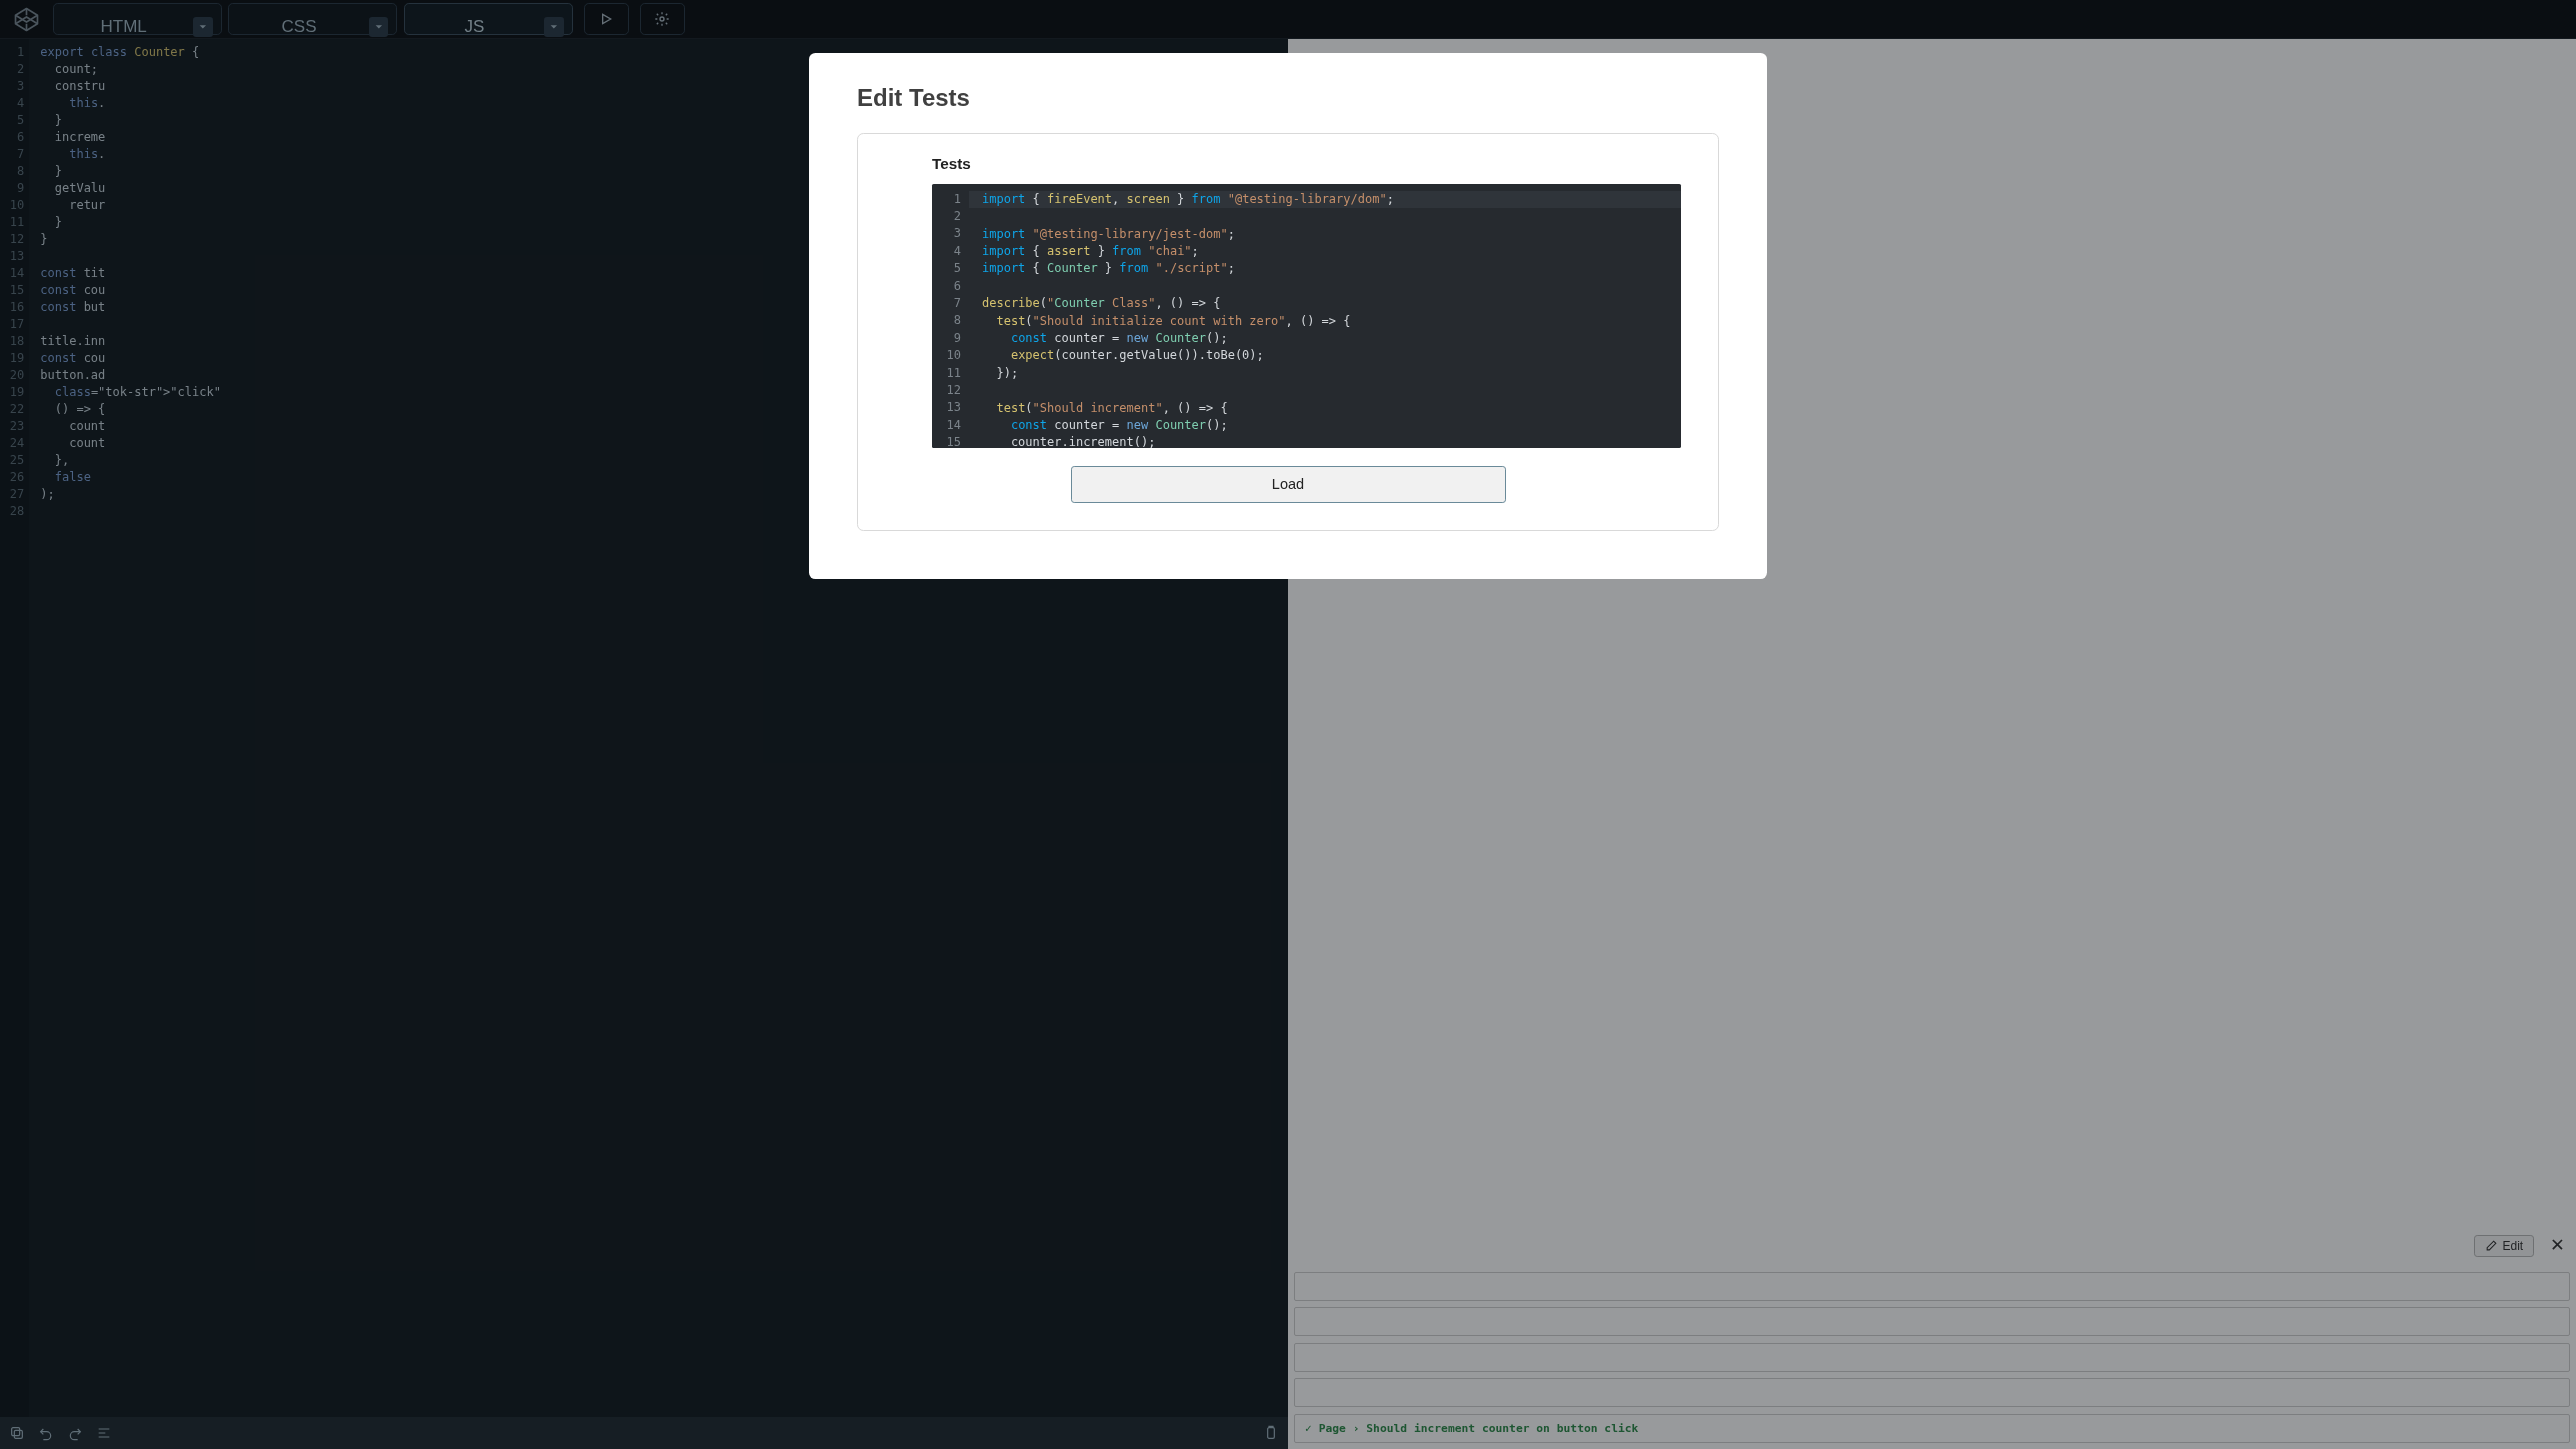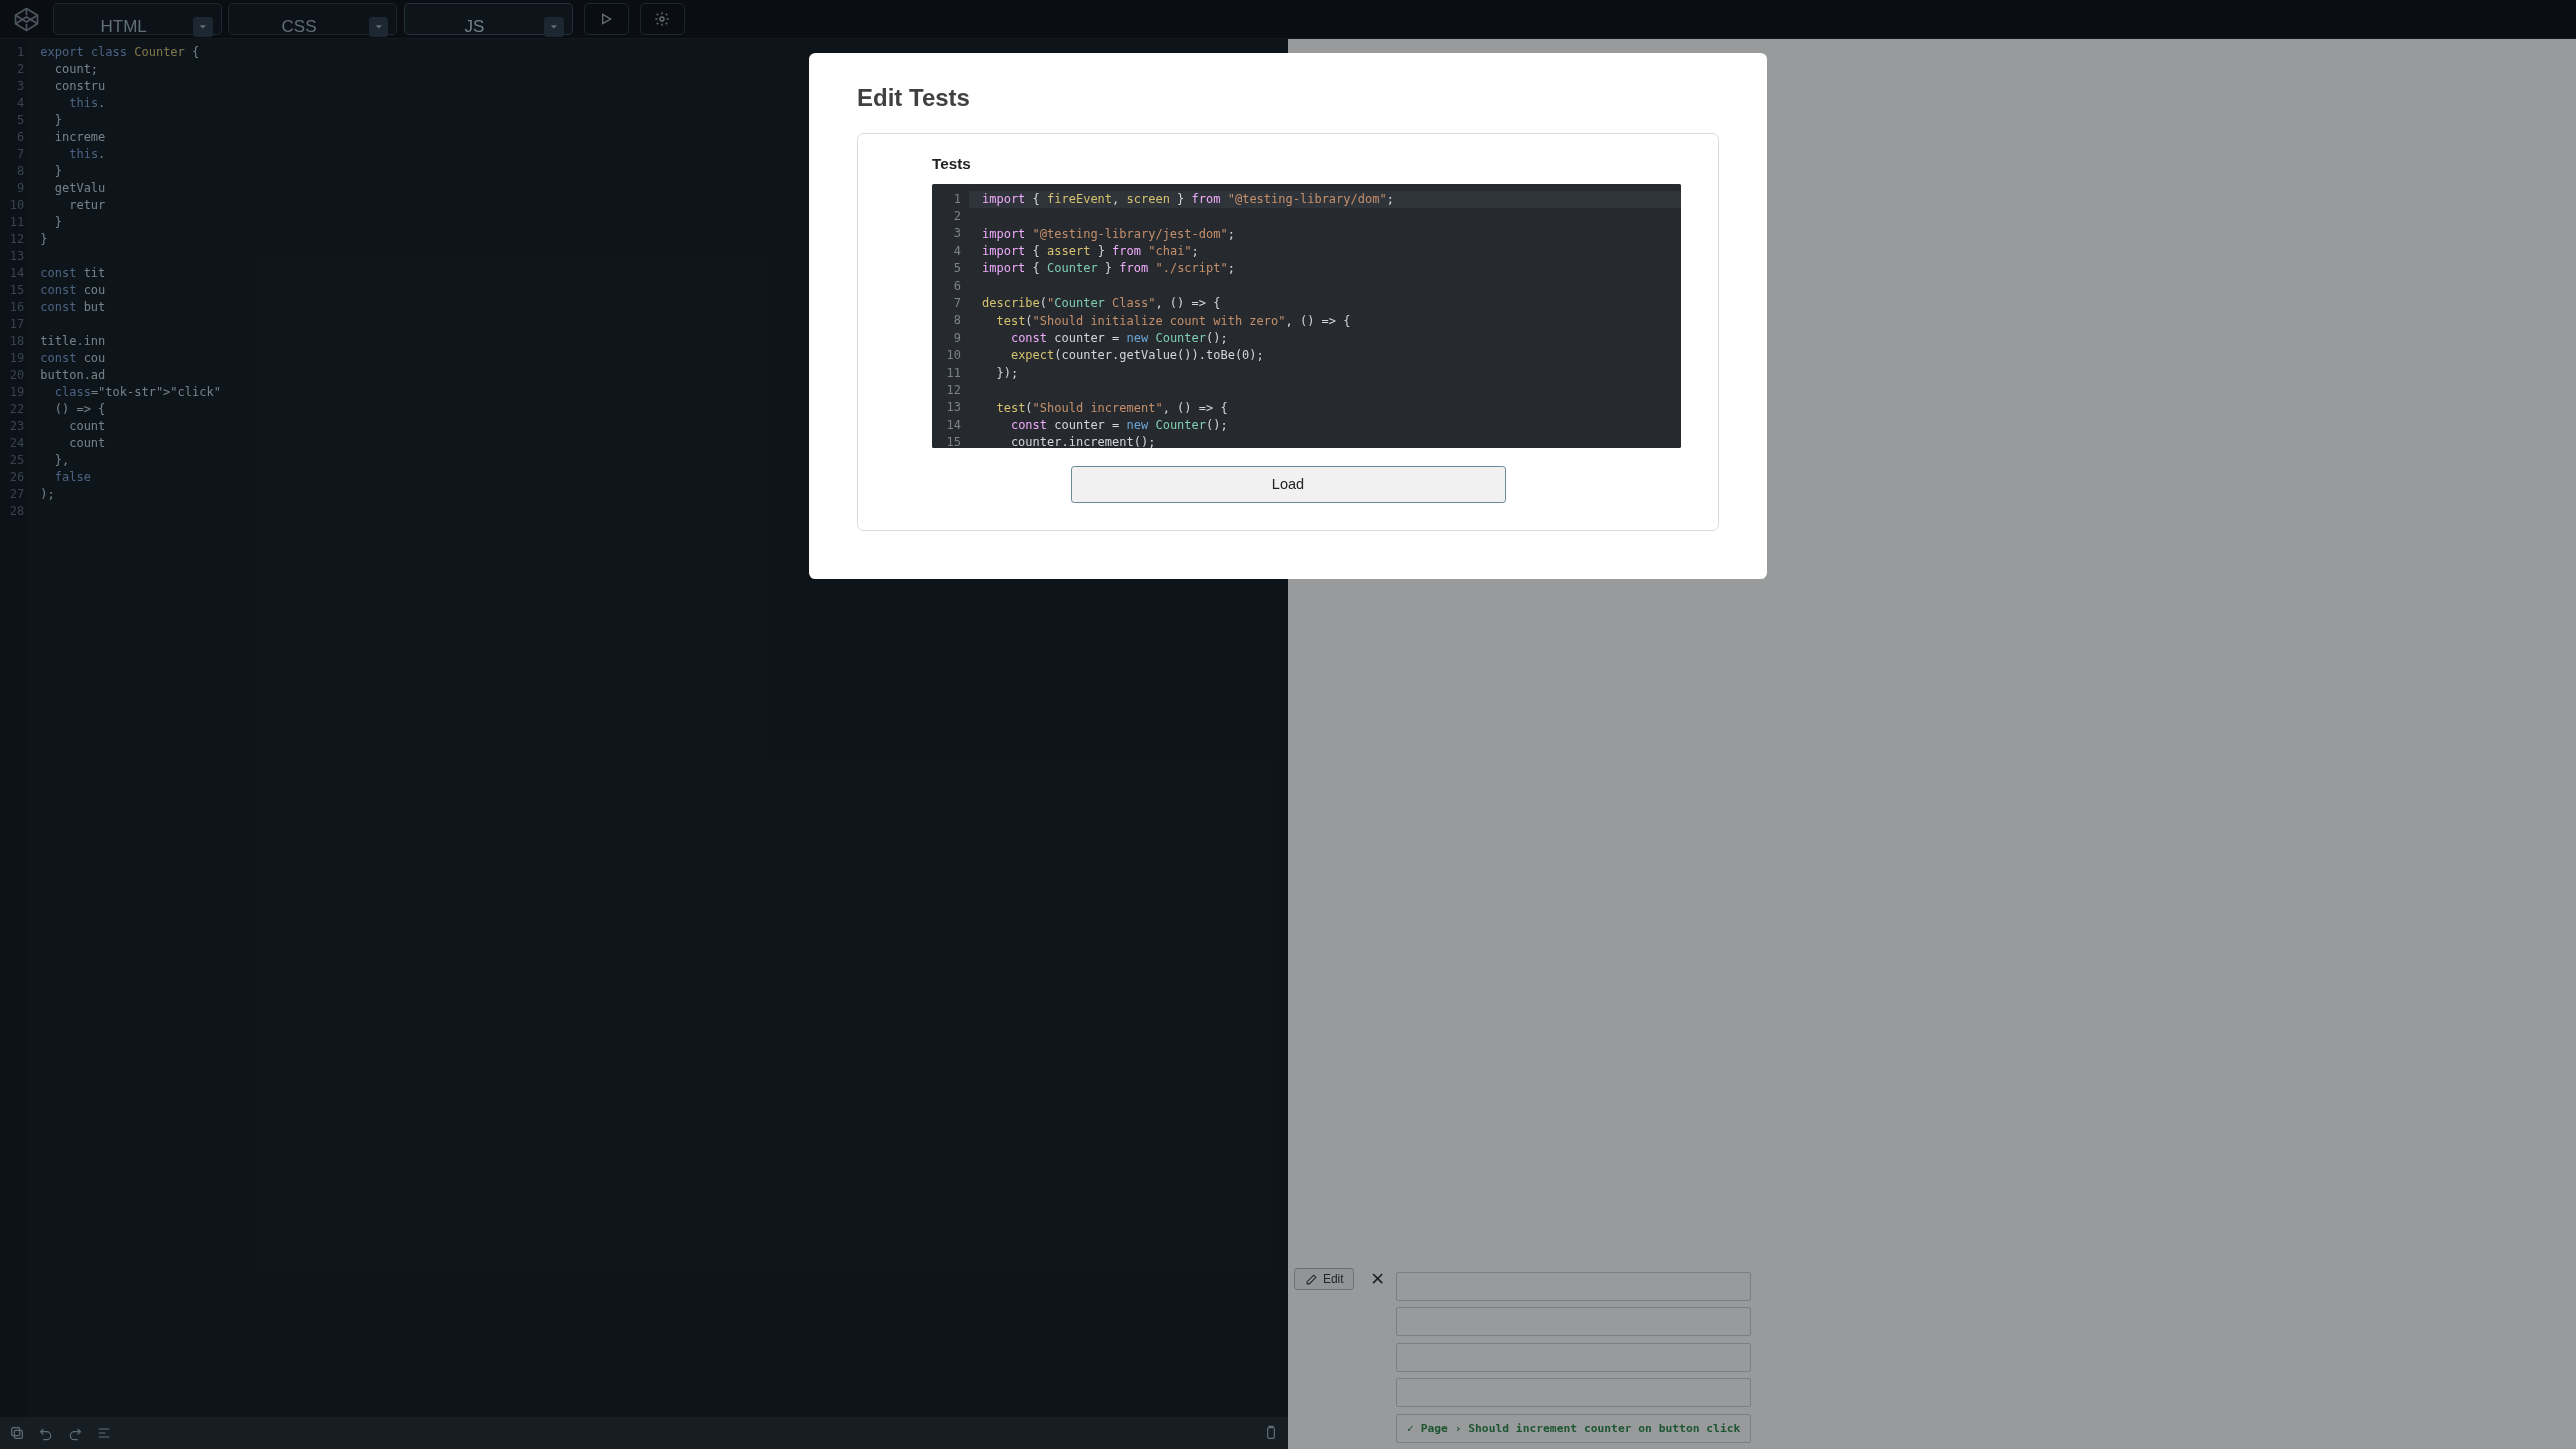--- a/index.html
+++ b/index.html
@@ -48,21 +48,21 @@
     height:32px; background:#1f2a31; display:flex; align-items:center;
     padding:0 8px; gap:11.3px; color:#9fb3bf;
   }
   .bottombar .spacer { flex:1; }
   .bb-ico { width:17.7px; height:17.7px; display:flex; align-items:center; justify-content:center;}
   .bb-ico svg { width:16px; height:16px; stroke:#9fb3bf; fill:none; stroke-width:1.8; }
 
   
   .tests-panel {
     position:absolute; left:6.4px; right:6.4px; bottom:6.4px;
-    display:flex; flex-direction:row; gap:6.4px;
+    display:flex; flex-direction:column; gap:6.4px;
   }
   .tests-header { display:flex; align-items:center; justify-content:space-between; height:27px; }
   .tests-header .x { font-size:17.7px; color:#333; cursor:pointer; padding:0 4.8px;}
   .edit-btn {
     display:inline-flex; align-items:center; gap:4.8px;
     border:0.8px solid #b7b7b7; border-radius:3.2px; padding:3.2px 9.7px;
     font-size:12px; background:#f5f5f5; color:#333;
   }
   .edit-btn svg{width:13px;height:13px;stroke:#333;fill:none;stroke-width:2;}
   .result-row {
@@ -91,21 +91,21 @@
   .modal-editor {
     background:#262a2f; border-radius:1.6px; padding: 6.4px 0 6.4px 0;
     display:flex; font-family: ui-monospace, Menlo, Consolas, monospace;
     font-size:12px; line-height:17.4px; height: 264px; overflow:hidden;
     margin-left:37px;
   }
   .mgutter { width:37px; text-align:right; color:#7b838a; padding-right:8px; }
   .mgutter div { height:17.4px; }
   .mcode { flex:1; white-space:pre; color:#d3d7db; padding-left: 13px; border-left: 0px;}
   .mcode .hl-row { background:#2f343a; display:block; margin-left:-13px; padding-left:13px;}
-  .m-kw     { color:#f0abfc; }
+  .m-kw     { color:#0ea5e9; }
   .m-str    { color:#c58f6a; }
   .m-fn     { color:#d5c26f; }
   .m-cls    { color:#7fceb0; }
   .m-new    { color:#6ca6d9; }
 
   .load-btn {
     display:block; margin: 17.7px auto 0 auto; width: 435px; height:37px;
     border:0.8px solid #6a8a99; background:#f1f1f1; color:#222;
     font-size:14.5px; border-radius:3.2px;
   }

